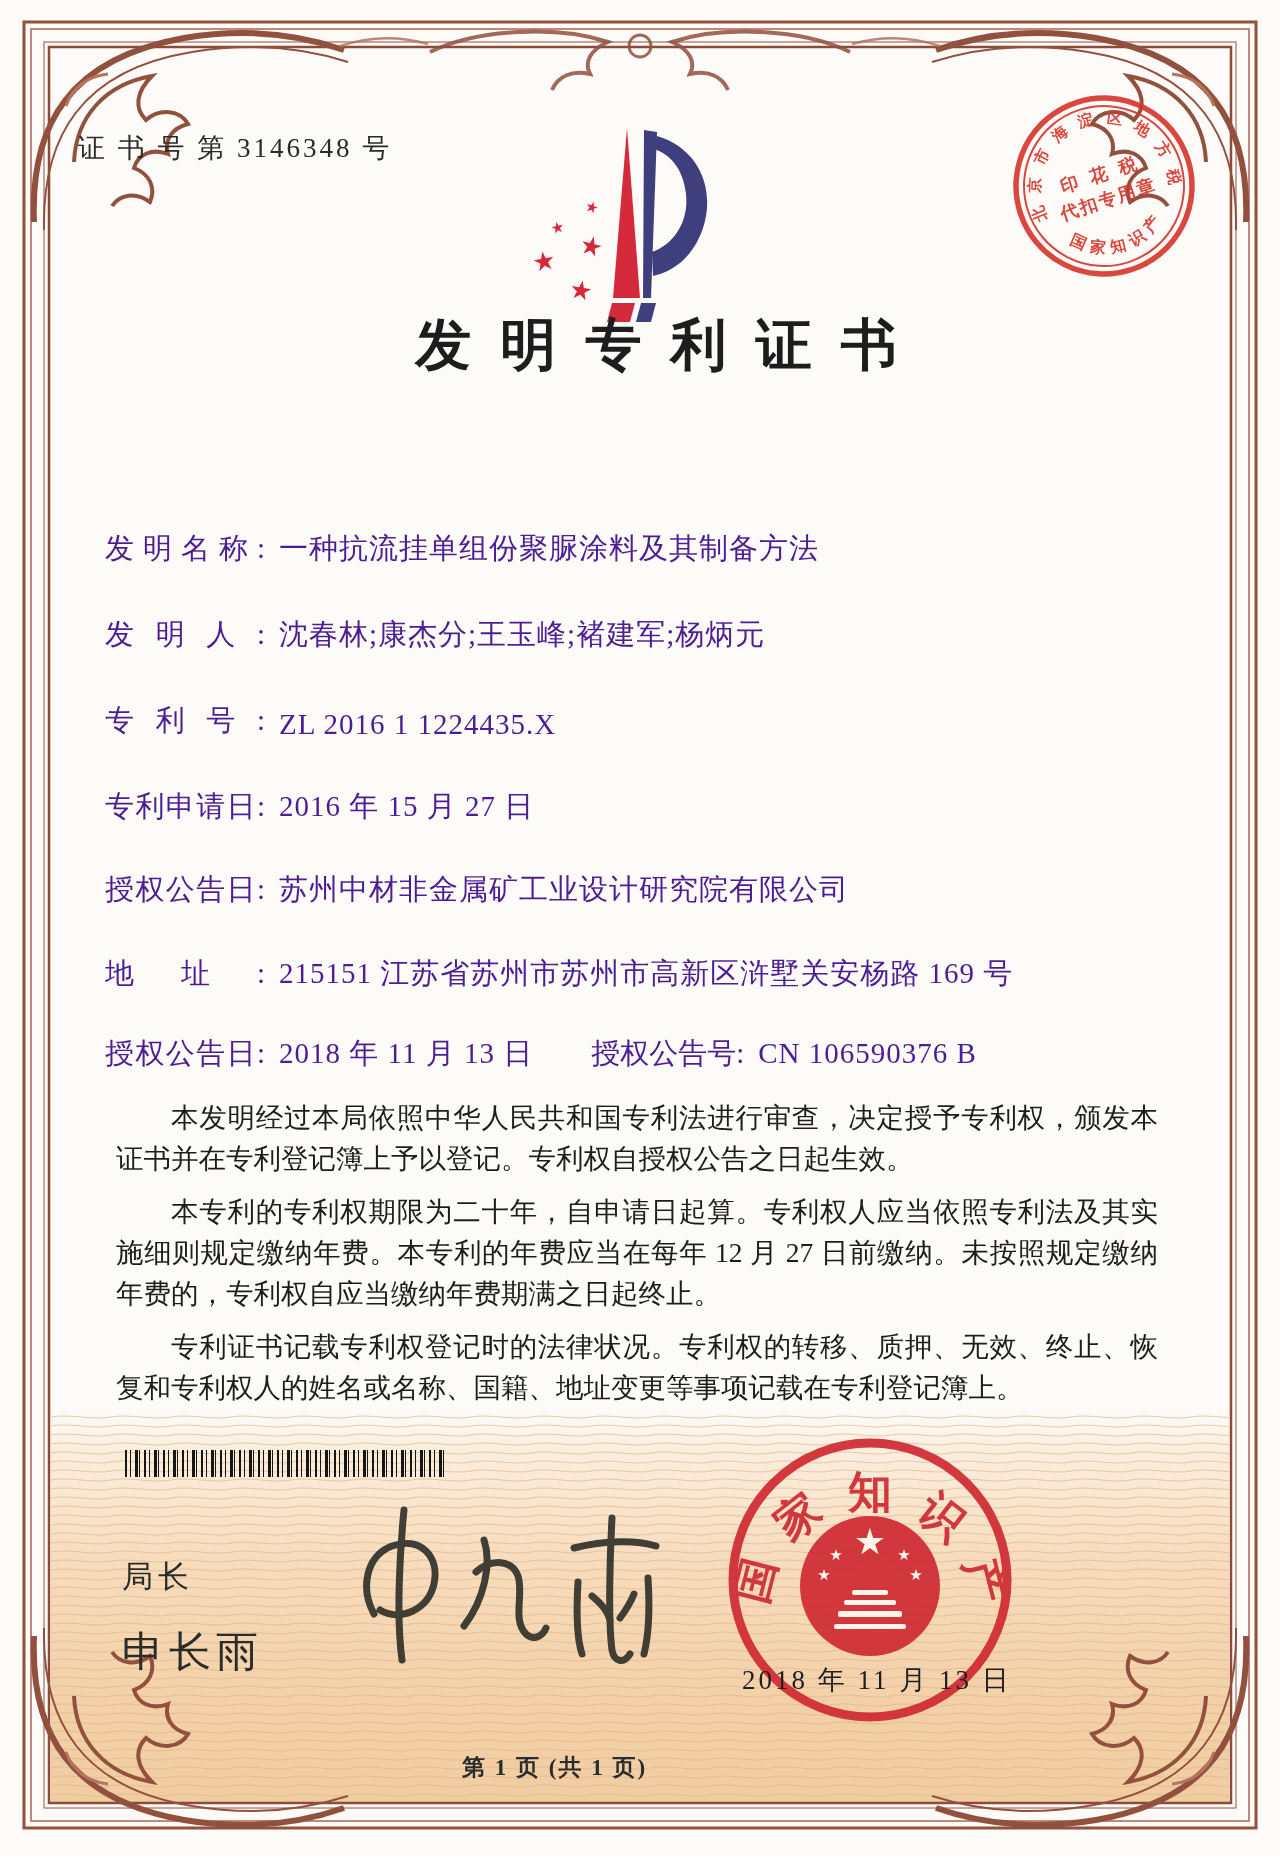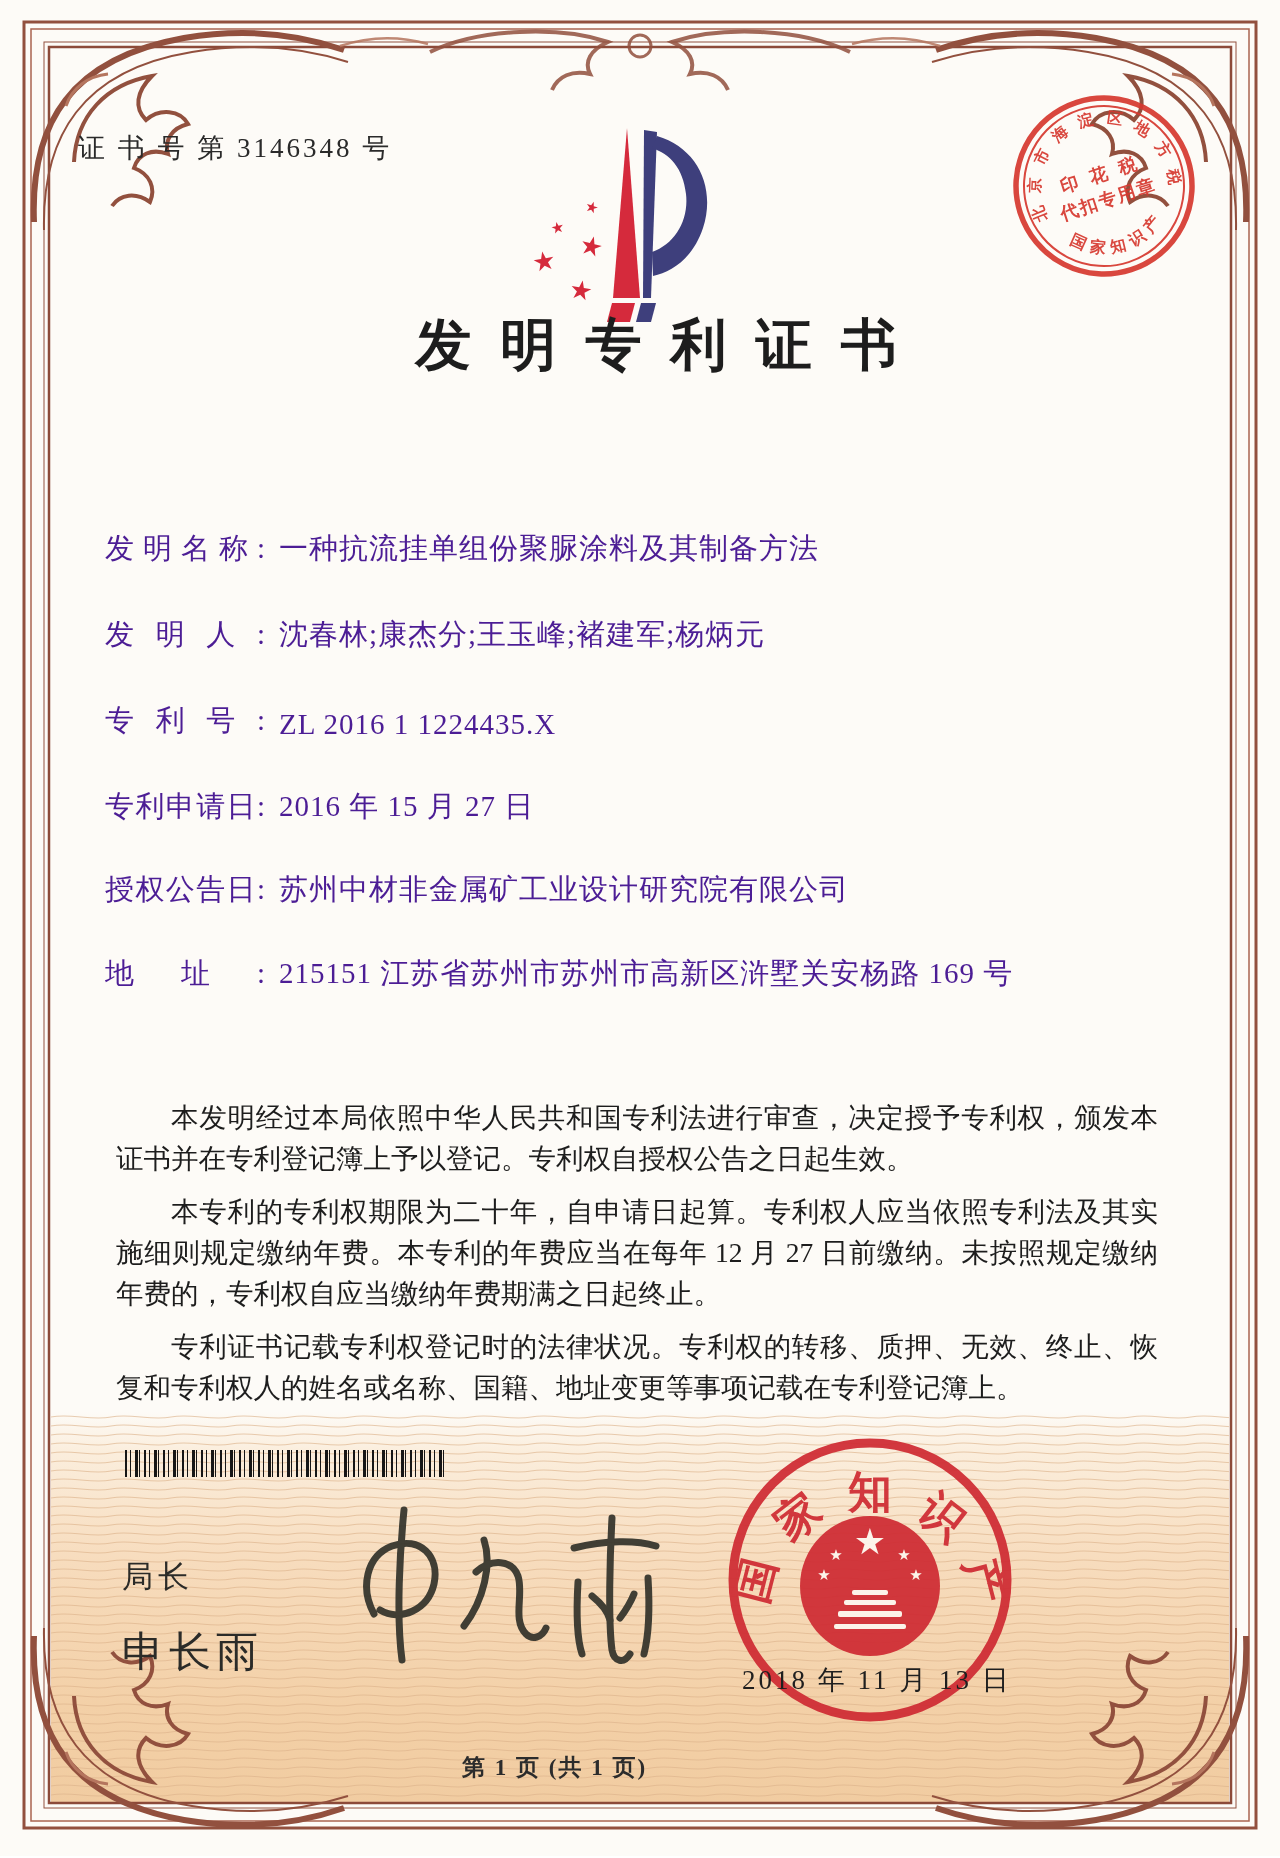--- a/index.html
+++ b/index.html
@@ -118,20 +118,23 @@
   </div>
   <div class="frow" style="top:787px">
     <span class="flabel">专利申请日:</span><span class="fvalue">2016 年 15 月 27 日</span>
   </div>
   <div class="frow" style="top:870px">
     <span class="flabel">授权公告日:</span><span class="fvalue">苏州中材非金属矿工业设计研究院有限公司</span>
   </div>
   <div class="frow" style="top:954px">
     <span class="flabel">地址:</span><span class="fvalue">215151 江苏省苏州市苏州市高新区浒墅关安杨路 169 号</span>
   </div>
+  <div class="frow" style="top:1034px">
+    <span class="flabel">授权公告日:</span><span class="fvalue">2018 年 11 月 13 日</span><span class="flabel2">授权公告号:</span><span class="fvalue">CN 106590376 B</span>
+  </div>
 
   <div class="paras">
     <p>本发明经过本局依照中华人民共和国专利法进行审查，决定授予专利权，颁发本证书并在专利登记簿上予以登记。专利权自授权公告之日起生效。</p>
     <p>本专利的专利权期限为二十年，自申请日起算。专利权人应当依照专利法及其实施细则规定缴纳年费。本专利的年费应当在每年 12 月 27 日前缴纳。未按照规定缴纳年费的，专利权自应当缴纳年费期满之日起终止。</p>
     <p>专利证书记载专利权登记时的法律状况。专利权的转移、质押、无效、终止、恢复和专利权人的姓名或名称、国籍、地址变更等事项记载在专利登记簿上。</p>
   </div>
 
   <div class="barcode"></div>
 
   <div class="director-title">局长</div>

